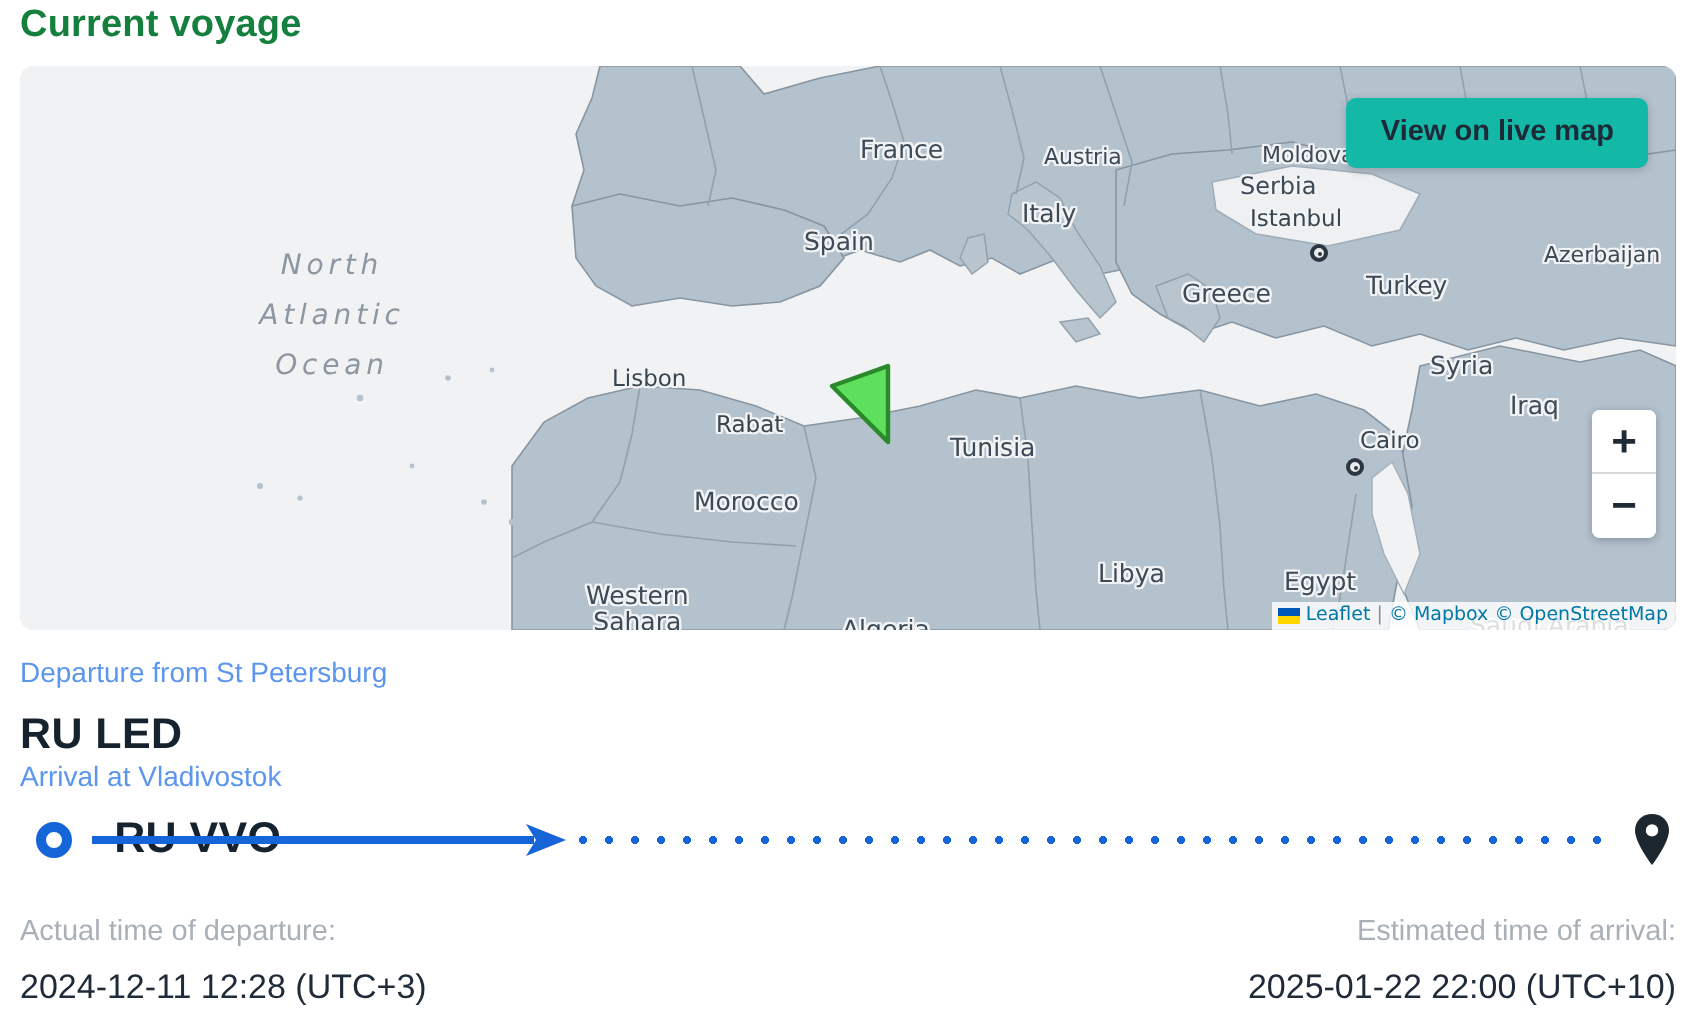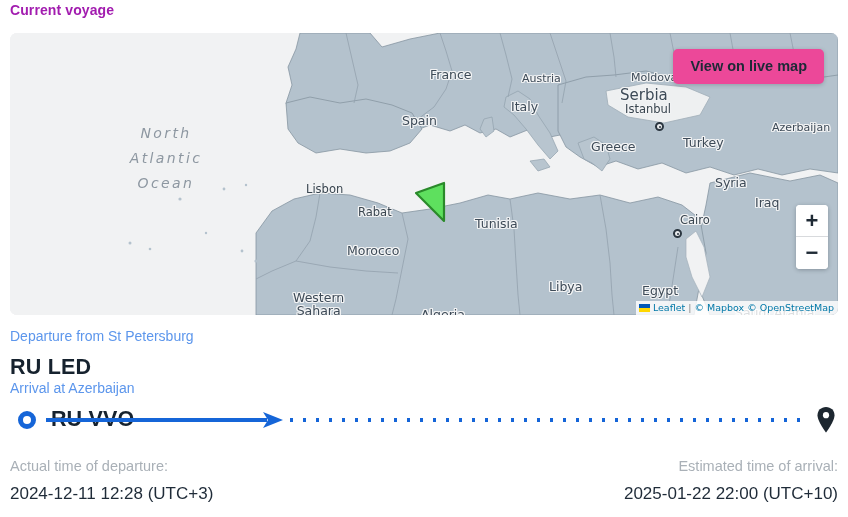--- a/index.html
+++ b/index.html
@@ -21,23 +21,23 @@
     width: 848px;
     height: 517px;
     box-sizing: border-box;
   }
 
   
   .section-title {
     position: absolute;
     left: 10px;
     top: 2px;
-    font-size: 14px;
+    font-size: 19px;
     font-weight: bold;
-    color: #a21caf;
+    color: #15803d;
     letter-spacing: .1px;
   }
 
   
   .map-card {
     position: absolute;
     left: 10px;
     top: 33px;
     width: 828px;
     height: 282px;
@@ -99,21 +99,21 @@
     top: 148px;
     width: 34px;
     height: 42px;
   }
 
   
   .live-map-btn {
     position: absolute;
     right: 14px;
     top: 16px;
-    background: #ec4899;
+    background: #14b8a6;
     border: none;
     border-radius: 5px;
     padding: 10px 17px;
     font-family: "Liberation Sans", sans-serif;
     font-size: 14.5px;
     font-weight: bold;
     color: #1d2936;
     box-shadow: 0 1px 4px rgba(20,30,40,.22);
     cursor: pointer;
     line-height: 1;
@@ -351,21 +351,21 @@
 
       <div class="map-label ocean" style="left:96px; top:88px; width:120px;">
         <div>North</div>
         <div>Atlantic</div>
         <div>Ocean</div>
       </div>
 
       <div class="map-label country" style="left:420px; top:34px;">France</div>
       <div class="map-label country" style="left:512px; top:39px; font-size:11px;">Austria</div>
       <div class="map-label country" style="left:621px; top:38px; font-size:11px;">Moldova</div>
-      <div class="map-label country" style="left:566px; top:53px; font-size:15px;padding-left:44px;">Serbia</div>
+      <div class="map-label country" style="left:566px; top:53px; font-size:12px;padding-left:44px;">Serbia</div>
       <div class="map-label country" style="left:501px; top:66px;">Italy</div>
       <div class="map-label country" style="left:369px; top:80px;padding-left:23px;">Spain</div>
       <div class="map-label country" style="left:581px; top:106px;">Greece</div>
       <div class="map-label country" style="left:673px; top:102px;">Turkey</div>
       <div class="map-label country" style="left:762px; top:88px; font-size:11px;">Azerbaijan</div>
       <div class="map-label country" style="left:705px; top:142px;">Syria</div>
       <div class="map-label country" style="left:745px; top:162px;">Iraq</div>
       <div class="map-label country" style="left:465px; top:183px;">Tunisia</div>
       <div class="map-label country" style="left:337px; top:198px;margin-top:12px;">Morocco</div>
       <div class="map-label country" style="left:411px; top:238px;margin-top:36px;">Algeria</div>
@@ -408,21 +408,21 @@
 
     </div>
   </div>
 
   <div class="ports">
     <div class="port-col left">
       <a class="port-link" href="#">Departure from St Petersburg</a>
       <div class="port-code">RU LED</div>
     </div>
     <div class="port-col right">
-      <a class="port-link" href="#">Arrival at Azerbaijan</a>
+      <a class="port-link" href="#">Arrival at Vladivostok</a>
       <div class="port-code">RU VVO</div>
     </div>
   </div>
 
   <div class="progress">
     <div class="origin-dot"></div>
     <div class="solid-line"></div>
     <div class="arrow-head">
       <svg width="22" height="18" viewBox="0 0 22 18" aria-hidden="true">
         <polygon points="0,1 20,9 0,17 5,9" fill="#1565d8"></polygon>

